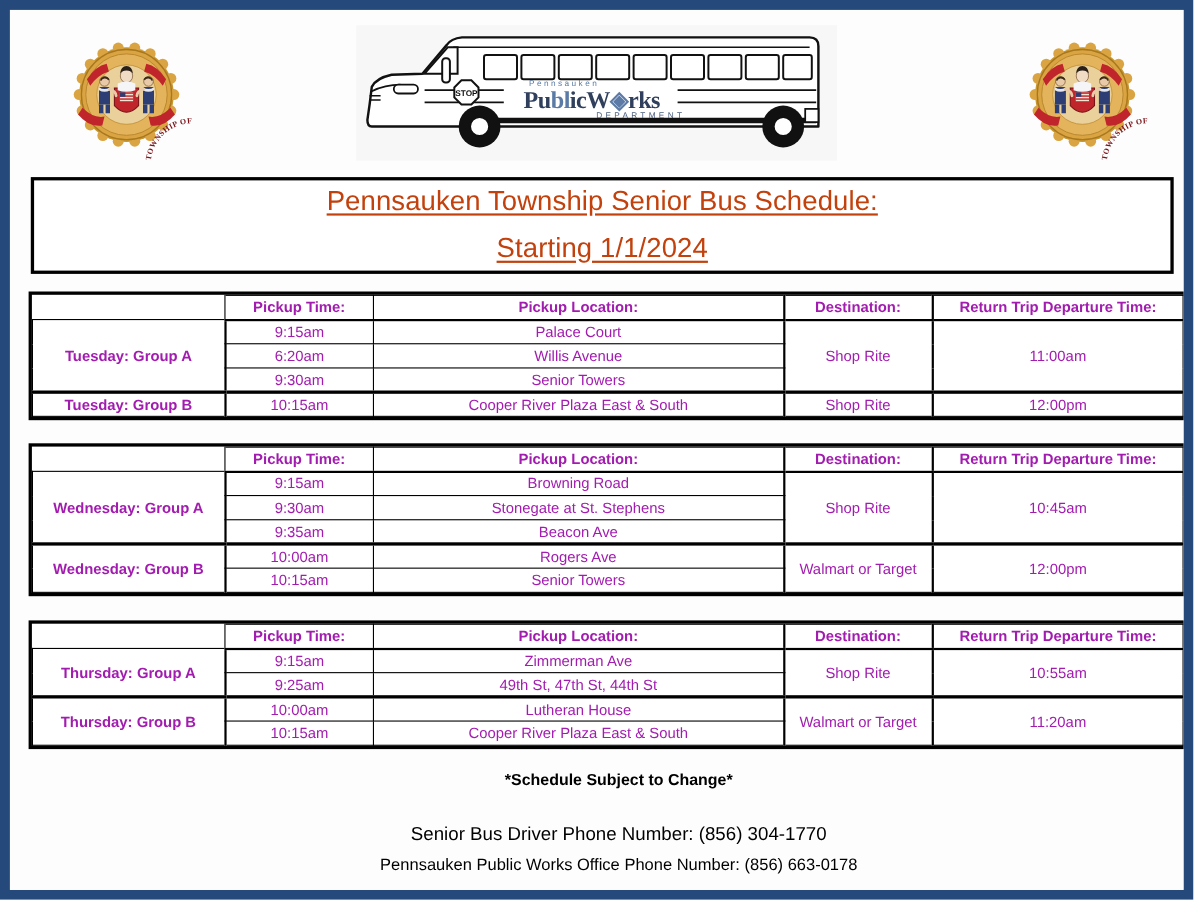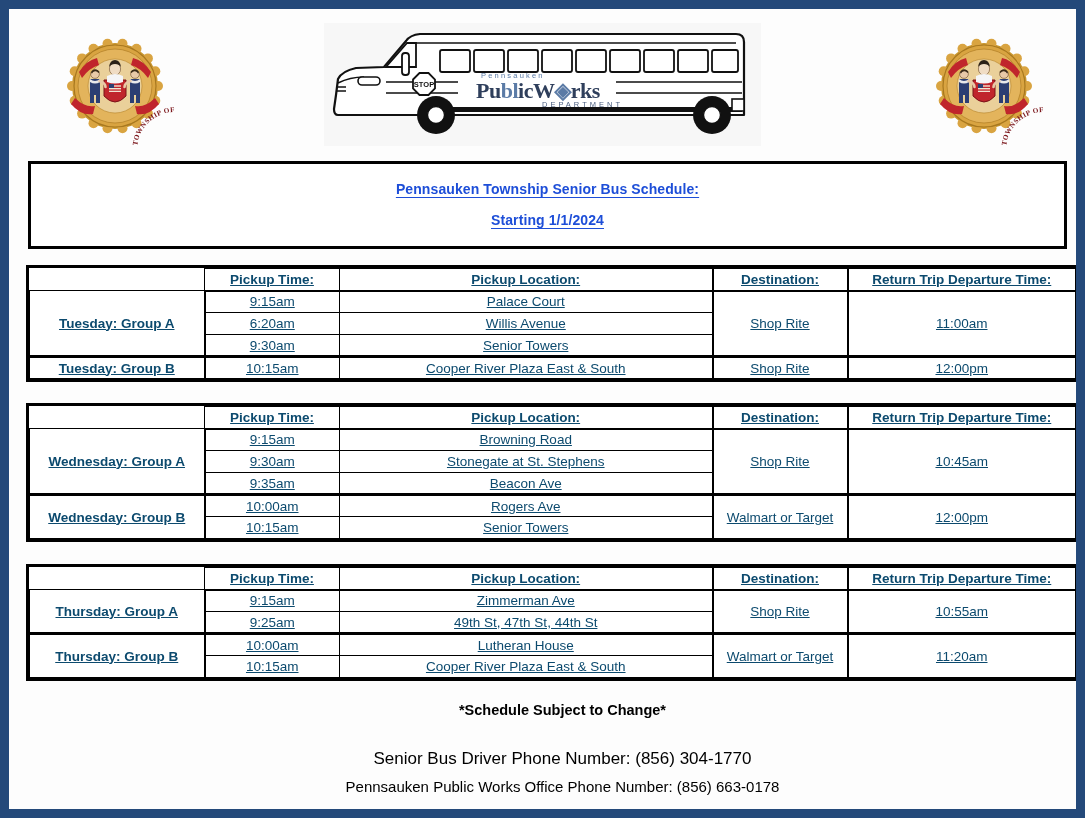--- a/index.html
+++ b/index.html
@@ -67,39 +67,38 @@
     height: 88px;
     border: 3px solid #000000;
     box-sizing: border-box;
     background: #ffffff;
     display: flex;
     flex-direction: column;
     align-items: center;
     justify-content: center;
   }
   .title-line {
-    font-weight: bold;
-    font-size: 14px;
-    color: #1d4ed8;
+    font-weight: normal;
+    font-size: 25px;
+    color: #c2410c;
     text-decoration: underline;
     text-underline-offset: 3px;
     letter-spacing: 0.1px;
     line-height: 1.1;
   }
   .title-line.first { margin-bottom: 15px; }
 
   
   table.sched {
     position: absolute;
     border-collapse: collapse;
     table-layout: fixed;
     background: #ffffff;
     font-size: 13.5px;
-    color: #0c4a6e;
-    text-decoration: underline;
+    color: #a21caf;
   }
   table.sched td {
     border: 1px solid #000000;
     padding: 2px 4px;
     text-align: center;
     vertical-align: middle;
     height: 22px;
     box-sizing: border-box;
     overflow: hidden;
     white-space: nowrap;

